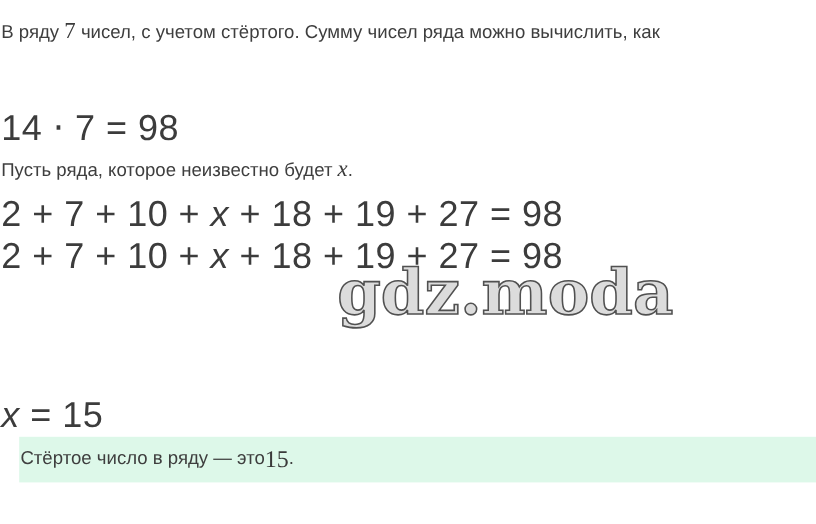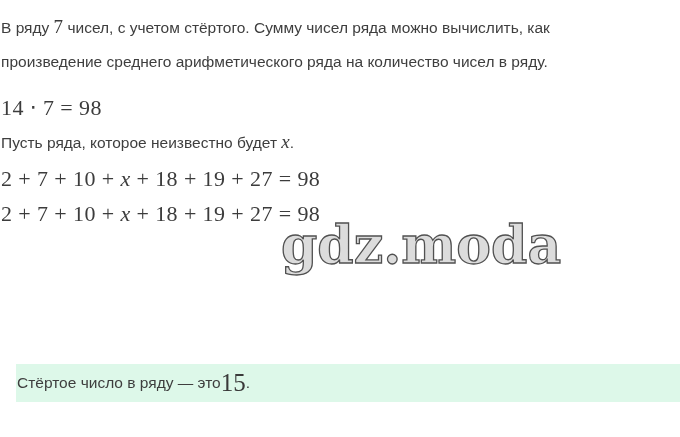--- a/index.html
+++ b/index.html
@@ -27,22 +27,22 @@
   .imath {
     font-family: "Liberation Serif", "DejaVu Serif", serif;
     font-size: 19px;
     color: #3a3a3a;
   }
   .imath.ital { font-style: italic; }
 
   
   .math-line {
     position: absolute; left: 1px;
-    font-family: Liberation Serif, serif;
-    font-size: 22px; line-height: 27px;
+    font-family: Liberation Sans, sans-serif;
+    font-size: 30px; line-height: 27px;
     letter-spacing: 0.4px;
     color: #3c3c3c;
     white-space: nowrap;
   }
   .math-line i { font-style: italic; }
   .eq-sum { top: 94px;  }
   .eq-0   { top: 165px; }
   .eq-1   { top: 200px; }
   .eq-2   { top: 247px; }
   .eq-3   { top: 288px; }
@@ -67,37 +67,37 @@
     position: absolute;
     left: 16px; top: 364px;
     width: 680px; height: 38px;
     background: #ddf8e9;
     display: flex; align-items: center;
     padding-left: 1px;
     font-size: 15.5px;
     color: #3e3e3e;
     white-space: nowrap;
   }
-  .answer-band .imath { font-size: 25px; }
+  .answer-band .imath { font-size: 20px; }
 </style>
 </head>
 <body>
 
 <div class="page">
 
   <div class="text-line intro-line-1"><span>В ряду </span><span class="imath">7</span><span> чисел, с учетом стёртого. Сумму чисел ряда можно вычислить, как</span></div>
 
-  <div class="text-line intro-line-2">произведение среднего арифметического ряда на количество чисел в ряду.</div>
 
   <div class="math-line eq-sum">14 ⋅ 7 = 98</div>
 
   <div class="text-line let-line"><span>Пусть ряда, которое неизвестно будет </span><span class="imath ital">x</span><span>.</span></div>
 
   <div class="math-line eq-0">2 + 7 + 10 + <i>x</i> + 18 + 19 + 27 = 98</div>
   <div class="math-line eq-1">2 + 7 + 10 + <i>x</i> + 18 + 19 + 27 = 98</div>
+  <div class="math-line eq-4"><i>x</i> = 15</div>
 
   <div class="watermark">gdz.moda</div>
 
   <div class="answer-band">
       <span>Стёртое число в ряду — это </span>
       <span class="imath">15</span>
       <span>.</span>
     </div>
 
 </div>

